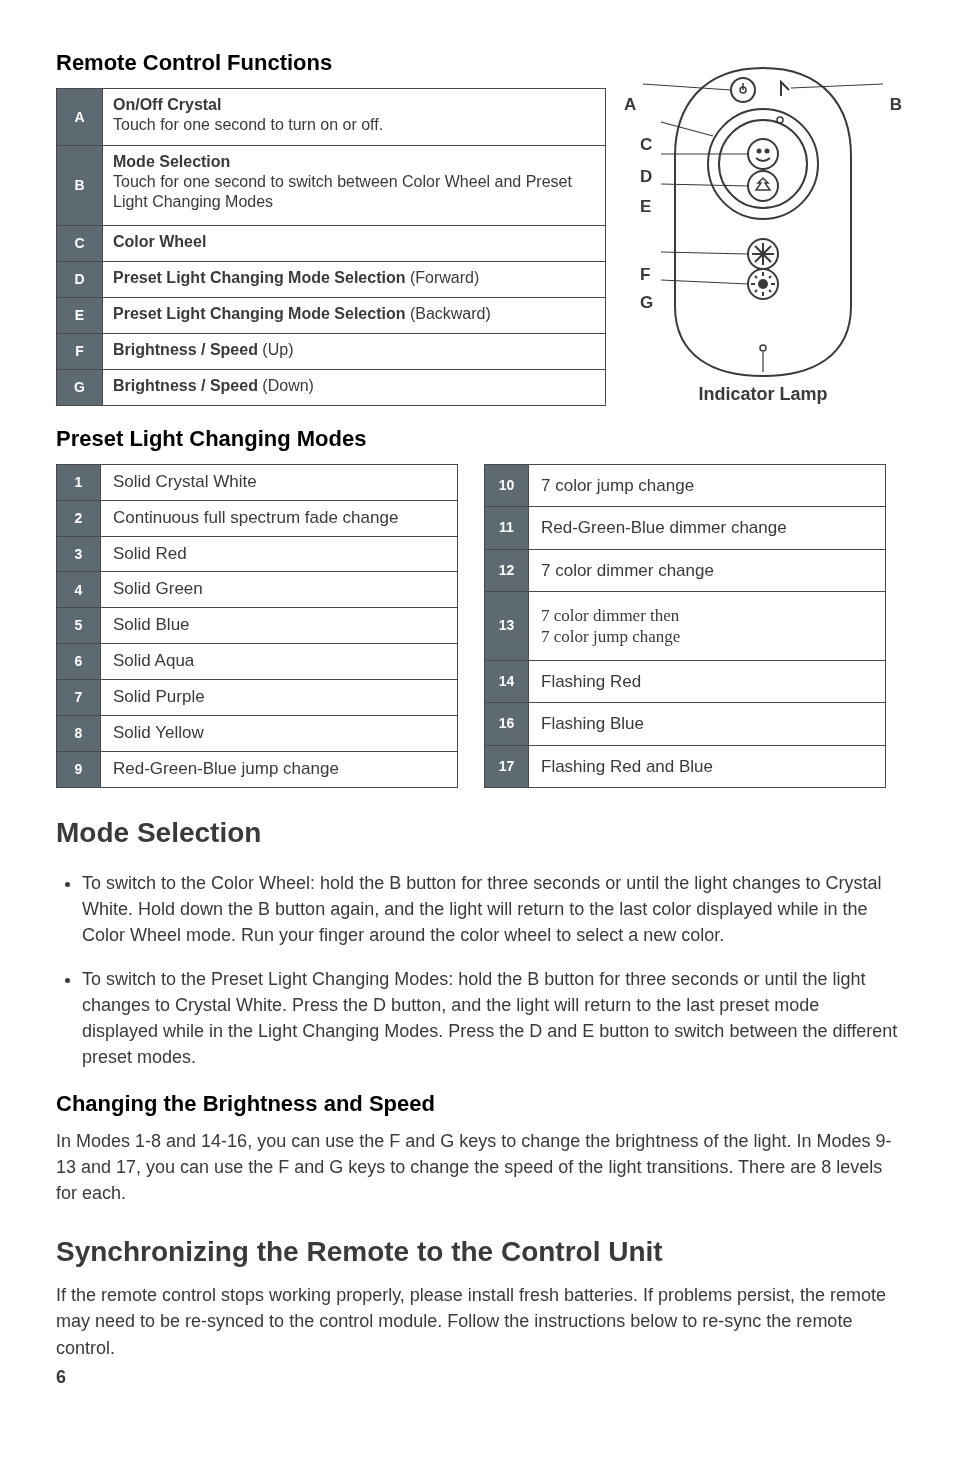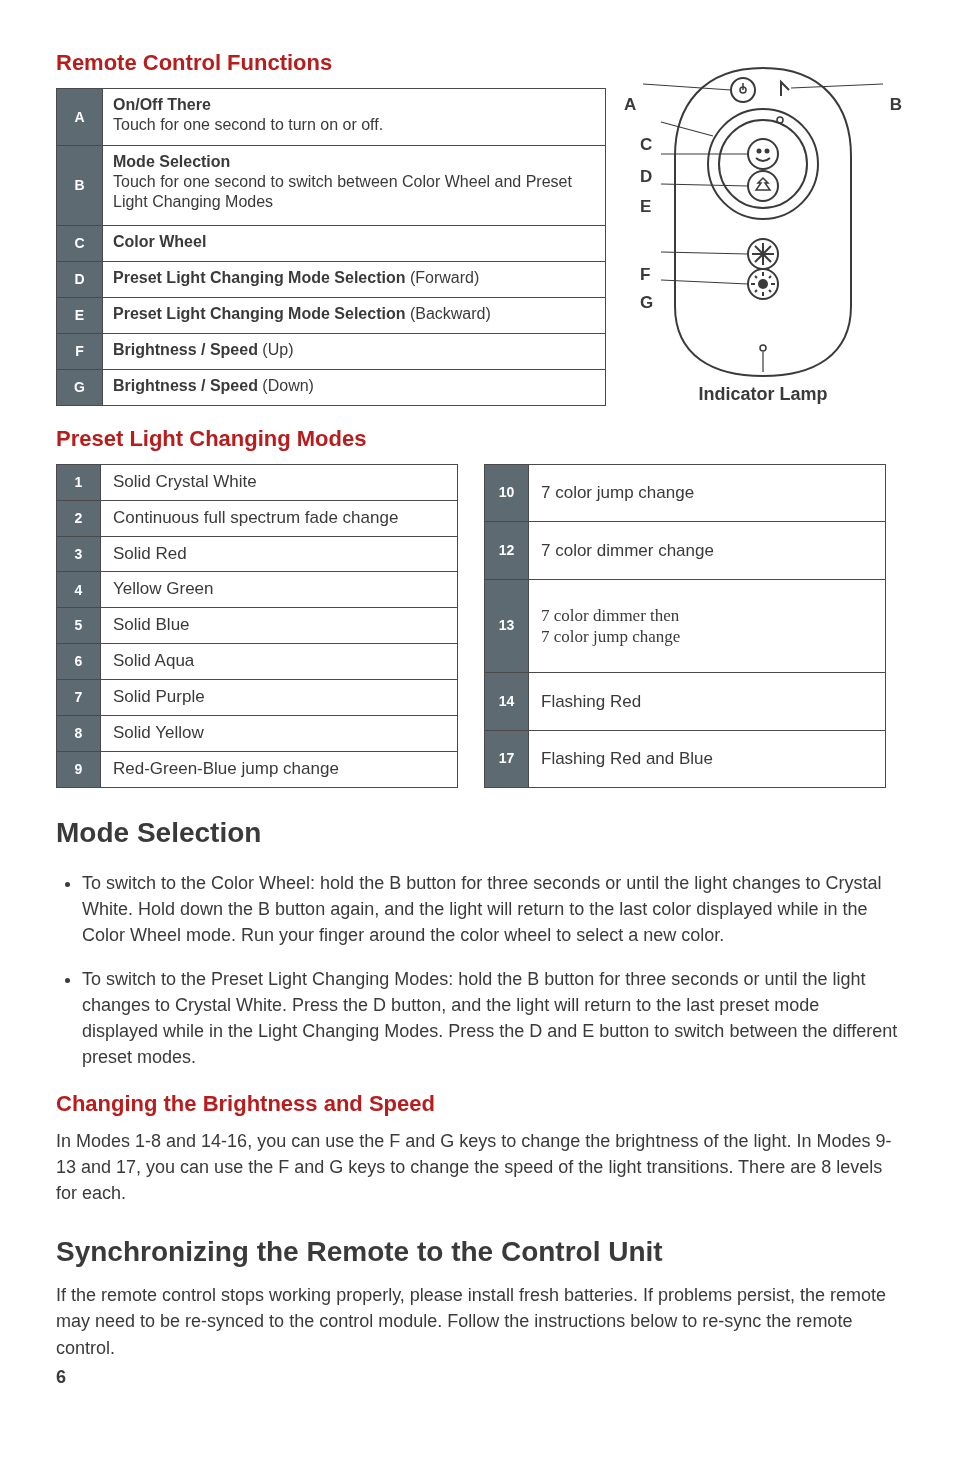--- a/index.html
+++ b/index.html
@@ -9,21 +9,21 @@
     font-family: "Helvetica Neue", Helvetica, Arial, sans-serif;
     color: #3a3a3a;
     padding: 48px 56px 28px 56px;
     line-height: 1.35;
     background: #fff;
   }
   h3 {
     font-size: 22px;
     font-weight: 700;
     margin-bottom: 10px;
-    color: #b91c1c;
+    color: #000000;
   }
   h2 {
     font-size: 28px;
     font-weight: 700;
     margin-top: 26px;
     margin-bottom: 12px;
     color: #3a3a3a;
   }
   .top-row { display: flex; gap: 22px; }
   .functions-table {
@@ -92,21 +92,21 @@
 </head>
 <body>
 
 <h3>Remote Control Functions</h3>
 
 <div class="top-row">
   <table class="functions-table">
     <tbody>
         <tr>
       <td class="key">A</td>
-      <td class="desc"><span class="bold">On/Off There</span><br><span>Touch for one second to turn on or off.</span></td>
+      <td class="desc"><span class="bold">On/Off Crystal</span><br><span>Touch for one second to turn on or off.</span></td>
     </tr>
     <tr>
       <td class="key">B</td>
       <td class="desc"><span class="bold">Mode Selection</span><br><span>Touch for one second to switch between Color Wheel and Preset Light Changing Modes</span></td>
     </tr>
     <tr>
       <td class="key">C</td>
       <td class="desc"><span class="bold">Color Wheel</span></td>
     </tr>
     <tr>
@@ -217,21 +217,21 @@
     <tr>
           <td class="key">2</td>
           <td class="desc">Continuous full spectrum fade change</td>
         </tr>
     <tr>
           <td class="key">3</td>
           <td class="desc">Solid Red</td>
         </tr>
     <tr>
           <td class="key">4</td>
-          <td class="desc">Yellow Green</td>
+          <td class="desc">Solid Green</td>
         </tr>
     <tr>
           <td class="key">5</td>
           <td class="desc">Solid Blue</td>
         </tr>
     <tr>
           <td class="key">6</td>
           <td class="desc">Solid Aqua</td>
         </tr>
     <tr>
@@ -249,31 +249,39 @@
   </tbody>
     </table>
 
   <table class="modes-table modes-right">
     <tbody>
         <tr>
           <td class="key">10</td>
           <td class="desc">7 color jump change</td>
         </tr>
     <tr>
+          <td class="key">11</td>
+          <td class="desc">Red-Green-Blue dimmer change</td>
+        </tr>
+    <tr>
           <td class="key">12</td>
           <td class="desc">7 color dimmer change</td>
         </tr>
     <tr>
           <td class="key">13</td>
           <td class="desc" style="white-space:pre-line;font-family:Liberation Serif, serif;">7 color dimmer then
 7 color jump change</td>
         </tr>
     <tr>
           <td class="key">14</td>
           <td class="desc">Flashing Red</td>
+        </tr>
+    <tr>
+          <td class="key">16</td>
+          <td class="desc">Flashing Blue</td>
         </tr>
     <tr>
           <td class="key">17</td>
           <td class="desc">Flashing Red and Blue</td>
         </tr>
   </tbody>
     </table>
 </div>
 
 <h2>Mode Selection</h2>

